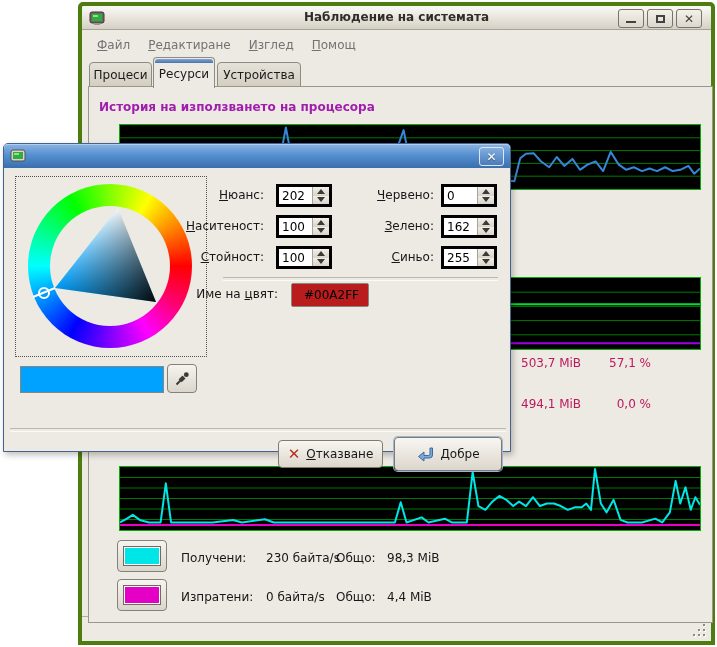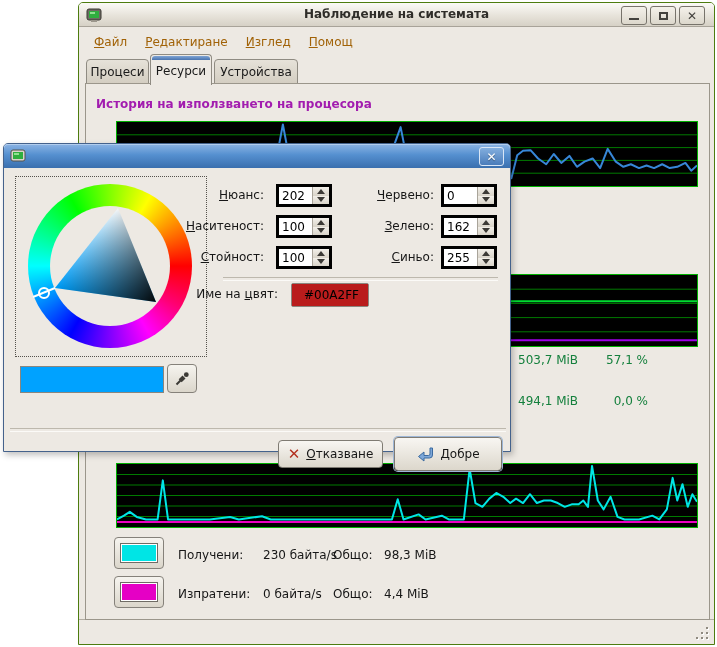--- a/index.html
+++ b/index.html
@@ -1,53 +1,53 @@
 <!DOCTYPE html>
 <html><head>
 <meta charset="utf-8">
 <style>
   html,body{margin:0;padding:0;}
   body{font-family:"DejaVu Sans", sans-serif;font-size:12px;color:#1a1a1a;}
   .screen{position:relative;width:717px;height:647px;background:#ffffff;overflow:hidden;}
 
   
   .win{position:absolute;left:78px;top:2px;width:637px;height:643px;background:#ede9e3;
-       border:1px solid #4d7c0f;border-radius:5px 5px 0 0;box-sizing:border-box;}
+       border:4px solid #4d7c0f;border-radius:5px 5px 0 0;box-sizing:border-box;}
   .win-titlebar{position:absolute;left:0;top:0;width:100%;height:24px;
        background:linear-gradient(#fbfaf7,#e7e3da 55%,#d6d1c6);border-bottom:1px solid #a8a399;
        border-radius:4px 4px 0 0;box-sizing:border-box;}
   .win-title{position:absolute;left:0;top:4px;width:100%;text-align:center;font-weight:bold;color:#2f2d29;}
   .win-icon{position:absolute;left:7px;top:4px;}
   .wbtns{position:absolute;right:9px;top:3px;display:flex;gap:3px;}
   .wbtn{width:26px;height:19px;background:linear-gradient(#f4f1ea,#dcd7cc);border:1px solid #77736b;
         border-radius:3px;display:flex;align-items:center;justify-content:center;box-sizing:border-box;}
   .gl-min{width:10px;height:2px;background:#44423e;margin-top:7px;}
   .gl-max{width:9px;height:8px;border:2px solid #44423e;box-sizing:border-box;}
   .gl-x{font-weight:bold;font-size:12px;color:#44423e;line-height:1;}
 
   .menubar{position:absolute;left:6px;top:27px;height:23px;display:flex;align-items:center;}
-  .menu-item{padding:3px 9px;color:#a16207;}
+  .menu-item{padding:3px 9px;color:#737373;}
   .mn{text-decoration:underline;}
 
   .tab{position:absolute;box-sizing:border-box;border:1px solid #8f8b82;border-radius:4px 4px 0 0;
        text-align:center;padding-top:5px;}
   .tab-inactive{top:56px;height:26px;background:linear-gradient(#e6e2d9,#d3cdc1);}
   .tab-active{top:51px;height:31px;background:#ede9e3;border-bottom:none;z-index:3;padding-top:9px;}
   .tab-active::before{content:"";position:absolute;left:1px;right:1px;top:1px;height:4px;
        background:linear-gradient(#7fa4d4,#4a74ae);border-radius:3px 3px 0 0;}
 
   .frame{position:absolute;left:6px;top:80px;width:625px;height:537px;border:1px solid #9b968b;
          box-sizing:border-box;background:#ede9e3;z-index:1;}
 
   .section-title{position:absolute;font-weight:bold;color:#a21caf;z-index:2;}
 
   .chart{position:absolute;background:#000;border:1px solid #00b000;box-sizing:border-box;z-index:2;}
   .chart svg{position:absolute;left:0;top:0;width:100%;height:100%;}
 
-  .stat{position:absolute;z-index:2;color:#15803d;}
+  .stat{position:absolute;z-index:2;color:#be185d;}
 
   .legend-swatch-btn{position:absolute;width:50px;height:32px;background:linear-gradient(#f6f4ef,#dbd6cb);
        border:1px solid #85817a;border-radius:4px;z-index:2;display:flex;align-items:center;justify-content:center;box-sizing:border-box;}
   .legend-swatch{width:36px;height:18px;border:1px solid #6f6b64;box-shadow:inset 0 0 0 1px #fff;}
   .legend-text{position:absolute;z-index:2;color:#171717;}
 
   .statusbar{position:absolute;left:0;bottom:0;width:100%;height:25px;border-top:1px solid #b3aea4;box-sizing:border-box;}
   .grip{position:absolute;right:6px;bottom:5px;width:12px;height:12px;}
   .grip i{position:absolute;width:2px;height:2px;background:#8f8a80;box-shadow:1px 1px 0 #fff;}
 

